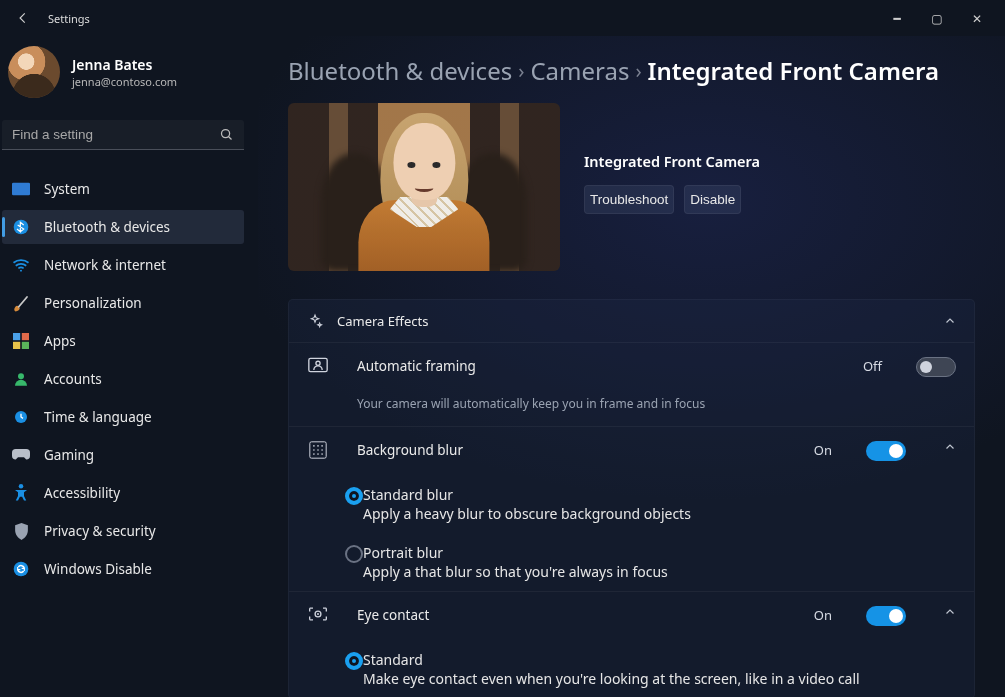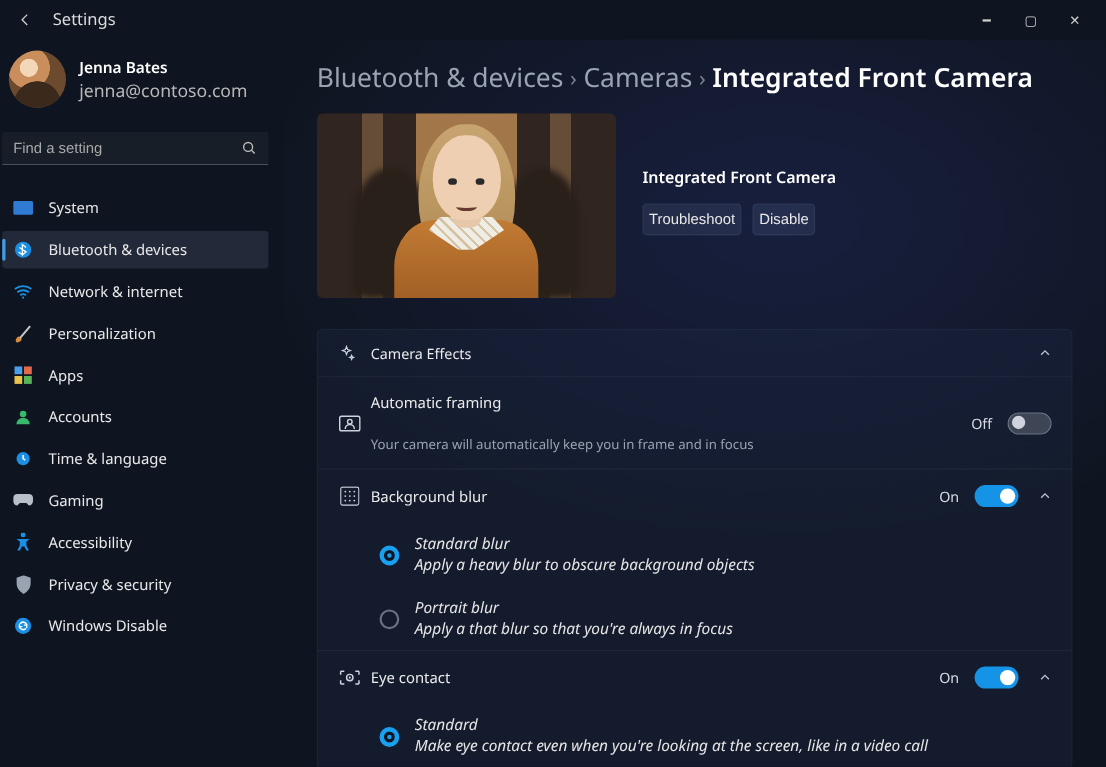--- a/index.html
+++ b/index.html
@@ -12,37 +12,37 @@
     overflow: hidden;
     font-size: 14px;
   }
   .titlebar {
     display: flex;
     align-items: center;
     height: 36px;
     padding: 0 8px;
   }
   .titlebar .back { padding: 4px 8px; cursor: pointer; color: #cfcfcf; }
-  .titlebar .title { margin-left: 10px; font-size: 15px; color: #ddd; }
+  .titlebar .title { margin-left: 10px; font-size: 11px; color: #ddd; }
   .titlebar .spacer { flex: 1; }
   .titlebar .winbtn { width: 40px; text-align: center; color: #cfcfcf; font-size: 12px; cursor: pointer; }
   .main { display: flex; height: calc(100% - 36px); }
   .sidebar { width: 258px; padding: 10px 14px 0 2px; }
   .profile { display: flex; align-items: center; gap: 12px; margin-bottom: 22px; margin-left: 6px; }
   .avatar {
     width: 52px; height: 52px; border-radius: 50%;
     background: radial-gradient(circle at 35% 30%, #f3d7b9 16%, #c98e5b 17% 38%, #6b4a2e 39%);
     position: relative; overflow: hidden;
   }
   .avatar::after{
     content:""; position:absolute; inset:0;
     background: radial-gradient(circle at 50% 95%, #3b2a1c 38%, transparent 39%);
   }
   .profile .name { font-size: 14px; font-weight: 600; color: #fff; }
-  .profile .email { font-size: 16px; color: #b8b8b8; }
+  .profile .email { font-size: 11px; color: #b8b8b8; }
   .search {
     display: flex; align-items: center;
     border-bottom: 1px solid #4a4f5a;
     background: rgba(255,255,255,0.04);
     border-radius: 3px 3px 0 0;
     padding: 7px 10px; margin-bottom: 22px;
   }
   .search input {
     flex:1; background: transparent; border: none; outline: none;
     color: #fff; font-size: 13.5px;
@@ -146,37 +146,37 @@
     margin-bottom: 6px;
   }
   .panel-head{
     display:flex; align-items:center; gap:14px; padding: 12px 18px;
     cursor:pointer;
   }
   .panel-head .ptitle{ font-size:13px; color:#eaeaea; }
   .panel-head .flex{ flex:1; }
   .chev { color:#bfc5d0; font-size:12px; }
   .row {
-    display:flex; align-items:center; gap:8px; padding: 14px 18px;
+    display:flex; align-items:flex-start; gap:28px; padding: 14px 18px;
     border-top:1px solid rgba(255,255,255,0.05);
   }
   .row .ricon{ width:22px; display:flex; justify-content:center; color:#cfd3dd;}
   .row .rtext .t1{ font-size:13.5px; color:#eaeaea; }
   .row .rtext .t2{ font-size:12px; color:#9aa3b2; margin-top:20px;}
   .row .flex{ flex:1; }
   .state { font-size:13px; color:#d7dbe4; margin-right:6px;}
   .toggle {
     width:40px; height:20px; border-radius:10px; position:relative; cursor:pointer;
   }
   .toggle.off{ background:#3e4554; border:1px solid #6a7283;}
   .toggle.off::after{ content:""; position:absolute; left:3px; top:2.5px; width:12px; height:12px; background:#cfd3dd; border-radius:50%;}
   .toggle.on{ background:#1593e6; }
   .toggle.on::after{ content:""; position:absolute; right:3px; top:3px; width:14px; height:14px; background:#fff; border-radius:50%;}
   .subrow{
-    display:flex; align-items:center; gap:14px; padding:10px 18px 10px 56px;font-style:italic;
+    display:flex; align-items:flex-start; padding:10px 18px 10px 56px;
   }
   .radio{
     width:18px; height:18px; border-radius:50%; border:2px solid #6a7283; cursor:pointer;
     margin-top:2px;
   }
   .radio.checked{ border-color:#1aa0f0; box-shadow: inset 0 0 0 3px #0f1520, inset 0 0 0 10px #1aa0f0;}
   .radio.thick{ border-width:4px; border-color:#1aa0f0; }
   svg{ display:block; }
 </style>
 </head>

